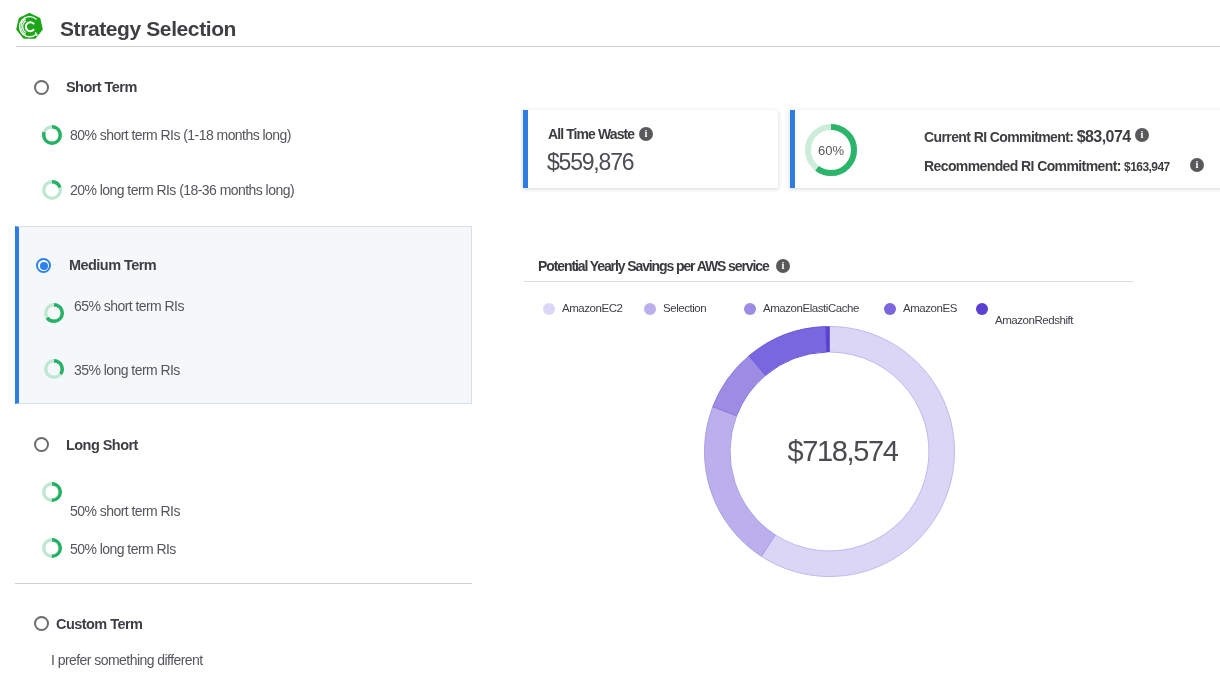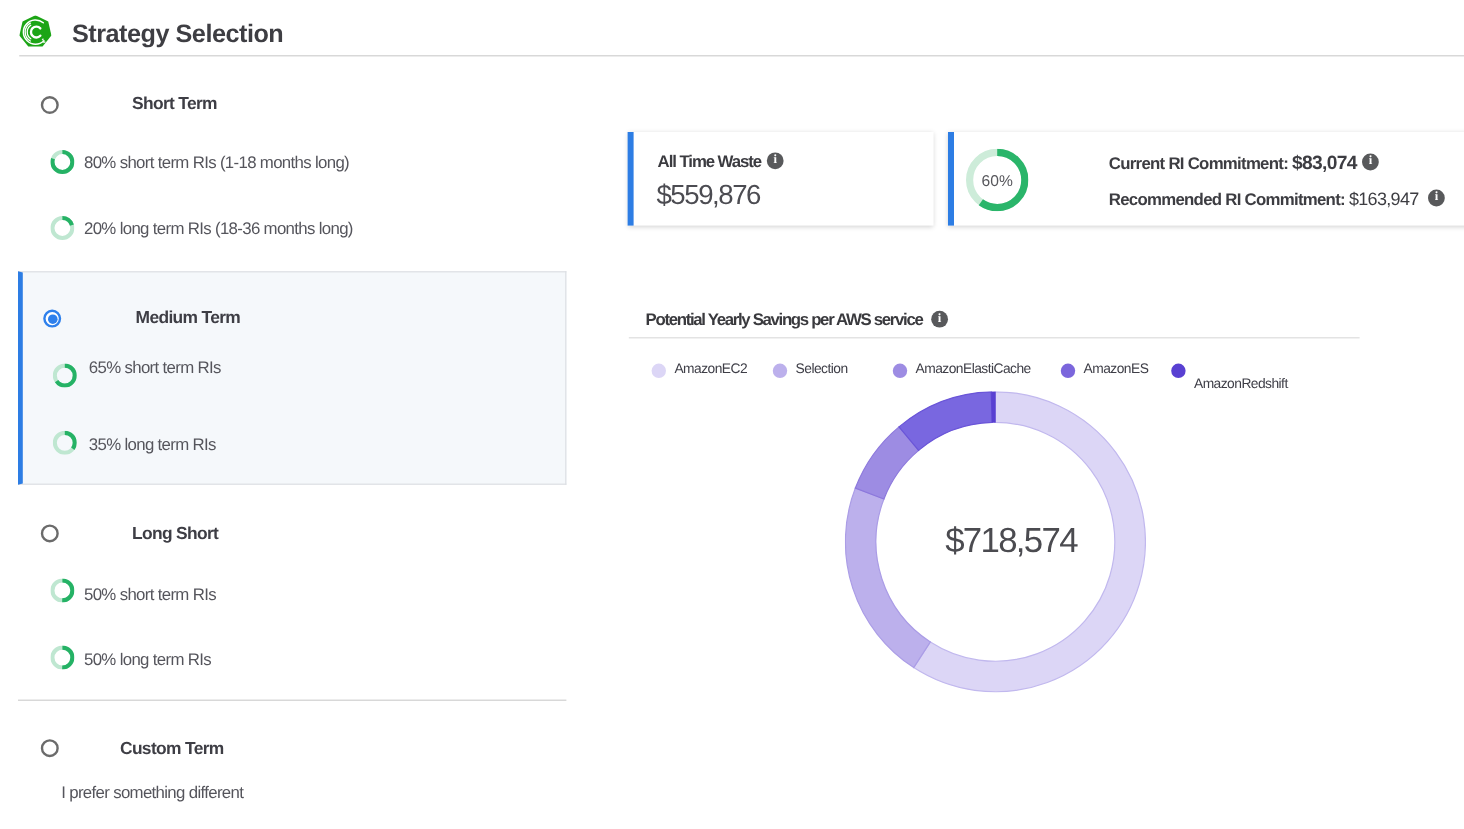--- a/index.html
+++ b/index.html
@@ -2,21 +2,21 @@
 <html><head>
 <meta charset="utf-8">
 <style>
 * { margin:0; padding:0; box-sizing:border-box; }
 html,body { width:1220px; height:691px; background:#fff; overflow:hidden;
   font-family:"Liberation Sans", sans-serif; position:relative; }
 .abs { position:absolute; }
 .radio { position:absolute; width:15px; height:15px; border:2px solid #6b6b6b; border-radius:50%; background:#fff; }
 .radio.sel { border-color:#2e80ec; }
 .radio.sel::after { content:""; position:absolute; left:1.5px; top:1.5px; width:8px; height:8px; border-radius:50%; background:#2e80ec; }
-.blabel { position:absolute; font-size:14.5px; font-weight:bold; color:#3e3e45; letter-spacing:-0.55px; white-space:nowrap;margin-left:44px; }
+.blabel { position:absolute; font-size:14.5px; font-weight:bold; color:#3e3e45; letter-spacing:-0.55px; white-space:nowrap; }
 .item { position:absolute; font-size:14px; color:#55555c; letter-spacing:-0.55px; white-space:nowrap; }
 .info { position:absolute; width:14px; height:14px; border-radius:50%; background:#58595b; }
 .info::after { content:"i"; position:absolute; width:14px; text-align:center; top:1px; left:0;
   font-size:10.5px; font-weight:bold; color:#fff; font-family:"Liberation Serif",serif; }
 </style>
 </head>
 <body>
 
 <svg class="abs" style="left:16px;top:13px" width="27" height="27" viewBox="0 0 27 27">
   <path id="hept" d="M13.50,-0.20L24.21,4.96L26.86,16.55L19.44,25.84L7.56,25.84L0.14,16.55L2.79,4.96Z" fill="#1ca516"></path>
@@ -63,21 +63,21 @@
   </svg>
 <div class="item" style="left:74px;top:362px">35% long term RIs</div>
 
 <div class="radio" style="left:34px;top:437px"></div>
 <div class="blabel" style="left:66px;top:437px">Long Short</div>
 
 <svg class="abs ring" style="left:42px;top:482px" width="20" height="20" viewBox="0 0 20 20">
     <circle cx="10" cy="10" r="8.3" fill="none" stroke="#bfe7d1" stroke-width="3.4"></circle>
     <circle cx="10" cy="10" r="8.3" fill="none" stroke="#25b265" stroke-width="3.4" stroke-dasharray="26.08 26.08" transform="rotate(-90 10 10)"></circle>
   </svg>
-<div class="item" style="left:70px;top:487px">50% short term RIs</div>
+<div class="item" style="left:70px;top:503px">50% short term RIs</div>
 
 <svg class="abs ring" style="left:42px;top:538px" width="20" height="20" viewBox="0 0 20 20">
     <circle cx="10" cy="10" r="8.3" fill="none" stroke="#bfe7d1" stroke-width="3.4"></circle>
     <circle cx="10" cy="10" r="8.3" fill="none" stroke="#25b265" stroke-width="3.4" stroke-dasharray="26.08 26.08" transform="rotate(-90 10 10)"></circle>
   </svg>
 <div class="item" style="left:70px;top:541px">50% long term RIs</div>
 
 <div class="abs" style="left:15px;top:583px;width:457px;height:1px;background:#cfcfcf"></div>
 
 <div class="radio" style="left:34px;top:616px"></div>
@@ -90,21 +90,21 @@
 <div class="abs" style="left:547px;top:149px;font-size:23px;color:#4c4c52;letter-spacing:-1.2px">$559,876</div>
 
 <div class="abs" style="left:790px;top:110px;width:434px;height:78px;background:#fff;border-left:5px solid #2d7de4;box-shadow:0 1px 4px rgba(0,0,0,0.18)"></div>
 <svg class="abs" style="left:805px;top:124px" width="52" height="52" viewBox="0 0 52 52">
   <circle cx="26" cy="26" r="23" fill="none" stroke="#cdecd9" stroke-width="6"></circle>
   <circle cx="26" cy="26" r="23" fill="none" stroke="#2ab56a" stroke-width="6" stroke-dasharray="86.7 57.8" transform="rotate(-90 26 26)"></circle>
   <text x="26" y="31" text-anchor="middle" font-size="13" fill="#57575c">60%</text>
 </svg>
 <div class="abs" style="left:924px;top:128px;font-size:14px;color:#3d3d42;letter-spacing:-0.6px;font-weight:600">Current RI Commitment: <span style="font-size:16px;font-weight:bold;letter-spacing:-0.55px">$83,074</span></div>
 <div class="info" style="left:1135px;top:128px"></div>
-<div class="abs" style="left:924px;top:158px;font-size:14px;color:#3d3d42;letter-spacing:-0.6px;font-weight:600">Recommended RI Commitment: <span style="font-size:15px;font-weight:normal;letter-spacing:-0.55px">$163,947</span></div>
+<div class="abs" style="left:924px;top:158px;font-size:14px;color:#3d3d42;letter-spacing:-0.6px;font-weight:600">Recommended RI Commitment: <span style="font-size:12px;font-weight:bold;letter-spacing:-0.55px">$163,947</span></div>
 <div class="info" style="left:1190px;top:158px"></div>
 
 <div class="abs" style="left:538px;top:258px;font-size:14px;font-weight:600;color:#3a3a3e;letter-spacing:-1.1px">Potential Yearly Savings per AWS service</div>
 <div class="info" style="left:776px;top:259px"></div>
 <div class="abs" style="left:524px;top:281px;width:609px;height:1px;background:#dcdcdc"></div>
 
 <div id="legend">
     <div class="abs" style="left:543px;top:303px;width:12px;height:12px;border-radius:50%;background:#dcd6f6"></div>
     <div class="abs" style="left:562px;top:302px;font-size:11.5px;color:#3e3e47;letter-spacing:-0.45px">AmazonEC2</div>
     <div class="abs" style="left:644px;top:303px;width:12px;height:12px;border-radius:50%;background:#bcb0ec"></div>

